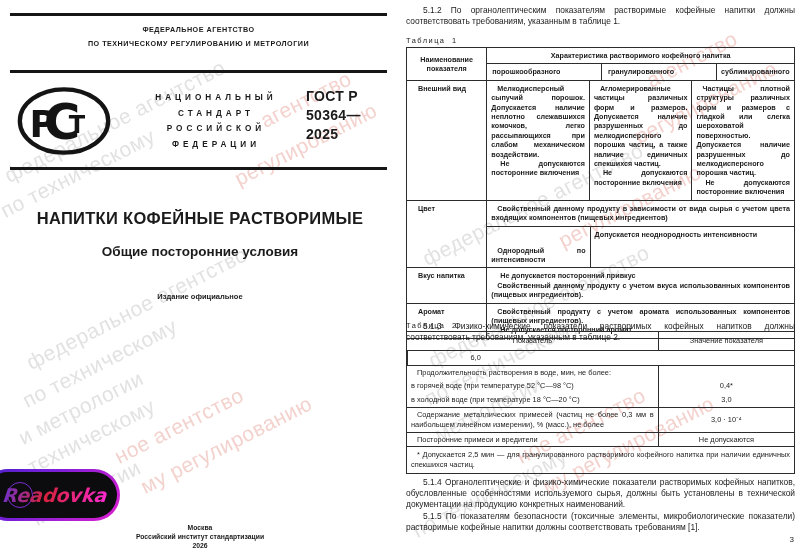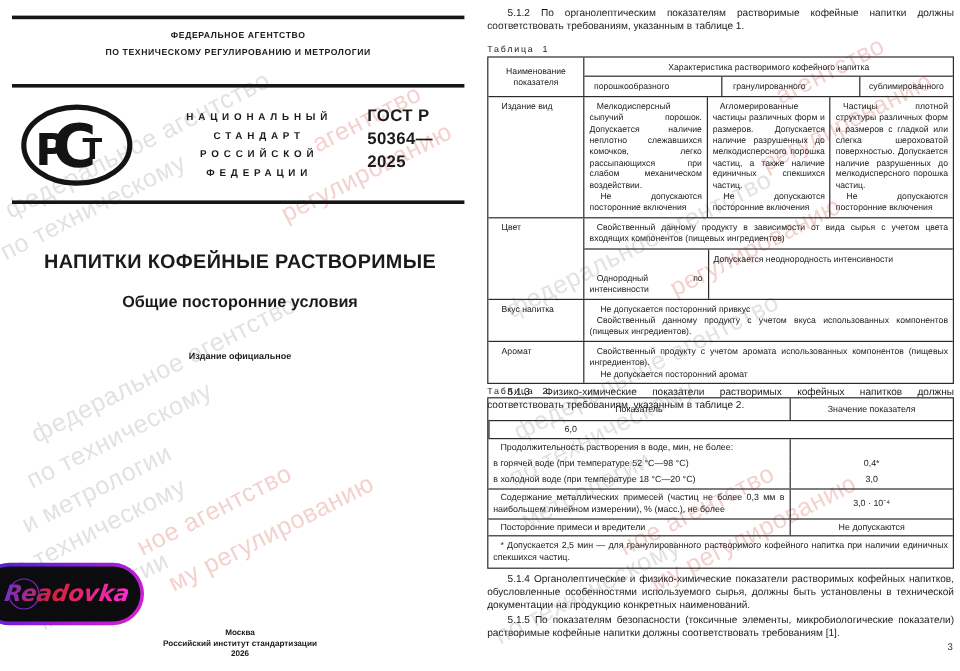--- a/index.html
+++ b/index.html
@@ -58,21 +58,21 @@
           text-align:justify; text-indent:17px; }
   .p512 { top:5px; } .p513 { top:300px;margin-top:21px; } .p51415 { top:477px; }
   .p51415 p { text-indent:17px; text-align:justify; }
   .tlabel { position:absolute; left:4px; font-size:7.4px; letter-spacing:1.5px; word-spacing:3px; }
   .l1 { top:36px; } .l2 { top:321px; }
   .pageno { position:absolute; right:6px; top:535px; font-size:8px; }
 
   
   .t1 { position:absolute; left:4px; top:47px; width:389px; border:1px solid #2c2c2c;
         font-size:7.2px; line-height:9.4px; }
-  .t1 .row { display:flex; border-top:1px solid #2c2c2c; }
+  .t1 .row { display:flex; border-top:1px solid #2c2c2c;font-weight:bold; }
   .t1 .row:first-child { border-top:none; }
   .c1 { width:20.5%; }
   .c234 { width:26.5%; border-left:1px solid #2c2c2c; padding:3px 4px; }
   .hc { display:flex; align-items:center; justify-content:center; text-align:center; padding:2px; }
   .hrt { width:79.5%; border-left:1px solid #2c2c2c; display:flex; flex-direction:column; }
   .hchar { border-bottom:1px solid #2c2c2c; text-align:center; padding:3px 2px; }
   .hsub { display:flex; flex:1;gap:36px; }
   .hsub > div { width:33.333%; text-align:center; padding:3px 2px; }
   .hsub > div + div { border-left:1px solid #2c2c2c; }
   .lab { padding:3px 2px 3px 11px; }
@@ -189,21 +189,21 @@
           <div class="hchar">Характеристика растворимого кофейного напитка</div>
           <div class="hsub">
             <div>порошкообразного</div>
             <div>гранулированного</div>
             <div>сублимированного</div>
           </div>
         </div>
       </div>
 
       <div class="row">
-        <div class="c1 lab">Издание вид</div>
+        <div class="c1 lab">Внешний вид</div>
         <div class="c234">
           <p class="jp">Мелкодисперсный сыпучий порошок. Допускается наличие неплотно слежавшихся комочков, легко рассыпающихся при слабом механическом воздействии.</p>
           <p class="jp jp2">Не допускаются посторонние включения</p>
         </div>
         <div class="c234">
           <p class="jp">Агломерированные частицы различных форм и размеров. Допускается наличие разрушенных до мелкодисперсного порошка частиц, а также наличие единичных спекшихся частиц.</p>
           <p class="jp jp2">Не допускаются посторонние включения</p>
         </div>
         <div class="c234">
           <p class="jp">Частицы плотной структуры различных форм и размеров с гладкой или слегка шероховатой поверхностью. Допускается наличие разрушенных до мелкодисперсного порошка частиц.</p>

